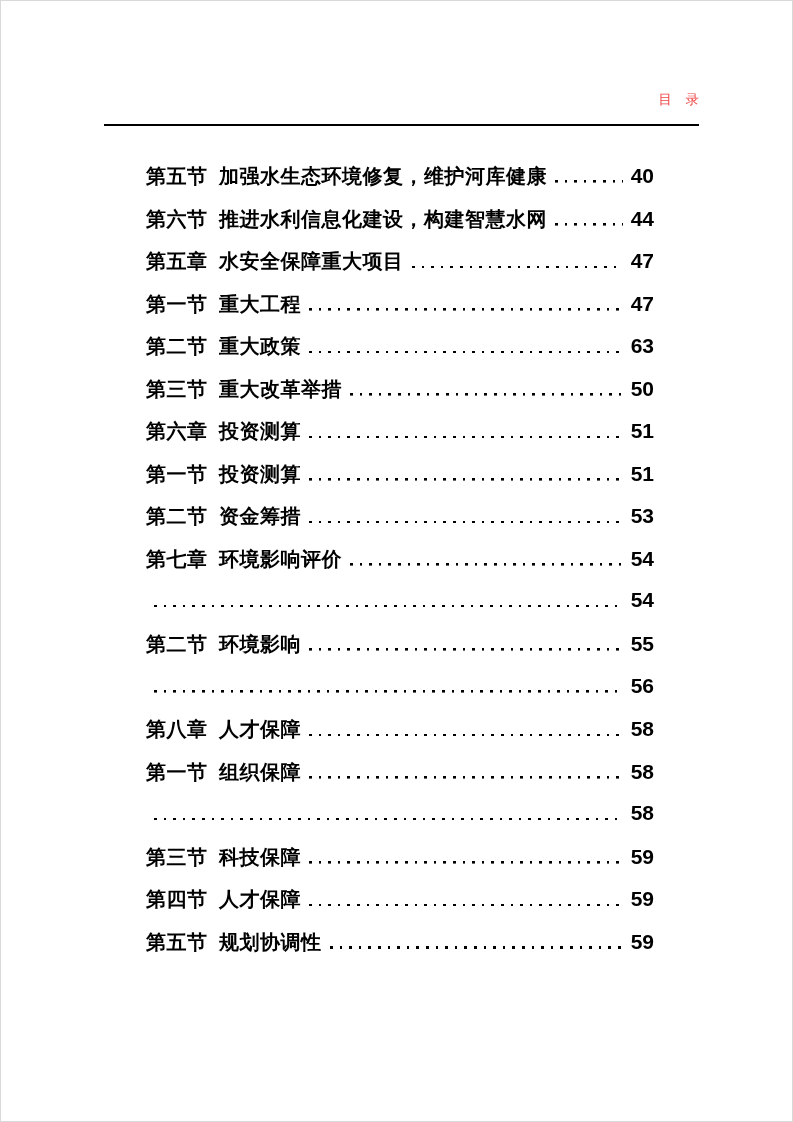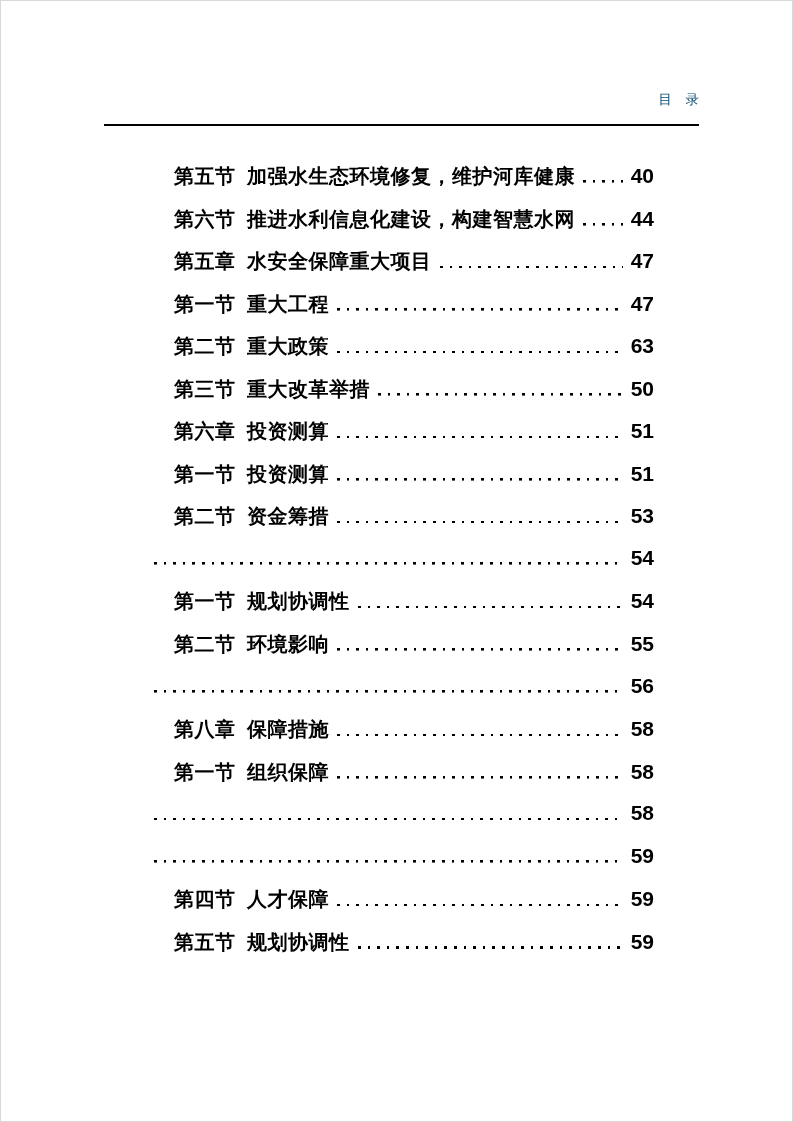--- a/index.html
+++ b/index.html
@@ -14,21 +14,21 @@
     width: 793px; height: 1122px;
     background: #ffffff;
     border: 1px solid #d9d9d9;
     overflow: hidden;
   }
   .header {
     position: absolute;
     top: 90px; left: 103px; width: 595px;
     text-align: right;
     font-size: 13.5px;
-    color: #0c4a6e;
+    color: #ef4444;
     font-family: "Liberation Serif", serif;
   }
   .rule {
     position: absolute;
     top: 123px; left: 103px; width: 595px;
     height: 2px;
     background: #000000;
   }
   .toc {
     position: absolute;
@@ -40,21 +40,20 @@
     height: 42.55px;
     padding-top: 12px;
   }
   .toc-label {
     font-size: 20px;
     font-weight: bold;
     white-space: nowrap;
     word-spacing: 6px;
     font-family: "Liberation Serif", serif;
     letter-spacing: 0.5px;
-    margin-left: 28px;
   }
   .toc-dots {
     flex: 1;
     height: 2.6px;
     margin: 0 8px 0 8px;
     background-image: repeating-linear-gradient(to right, #000 0 2.6px, transparent 2.6px 9.6px);
     background-position: left bottom;
     background-repeat: repeat-x;
   }
   .toc-page {
@@ -121,59 +120,60 @@
     <span class="toc-page">51</span>
   </div>
 
   <div class="toc-row">
     <span class="toc-label">第二节 资金筹措</span>
     <span class="toc-dots"></span>
     <span class="toc-page">53</span>
   </div>
 
   <div class="toc-row">
+    <span class="toc-label">第七章 环境影响评价</span>
     <span class="toc-dots"></span>
     <span class="toc-page">54</span>
   </div>
 
   <div class="toc-row">
-    <span class="toc-label">第一节 规划协调性</span>
     <span class="toc-dots"></span>
     <span class="toc-page">54</span>
   </div>
 
   <div class="toc-row">
     <span class="toc-label">第二节 环境影响</span>
     <span class="toc-dots"></span>
     <span class="toc-page">55</span>
   </div>
 
   <div class="toc-row">
     <span class="toc-dots"></span>
     <span class="toc-page">56</span>
   </div>
 
   <div class="toc-row">
-    <span class="toc-label">第八章 保障措施</span>
+    <span class="toc-label">第八章 人才保障</span>
     <span class="toc-dots"></span>
     <span class="toc-page">58</span>
   </div>
 
   <div class="toc-row">
     <span class="toc-label">第一节 组织保障</span>
     <span class="toc-dots"></span>
     <span class="toc-page">58</span>
   </div>
 
   <div class="toc-row">
     <span class="toc-dots"></span>
     <span class="toc-page">58</span>
   </div>
 
   <div class="toc-row">
+    <span class="toc-label">第三节 科技保障</span>
     <span class="toc-dots"></span>
     <span class="toc-page">59</span>
   </div>
 
   <div class="toc-row">
     <span class="toc-label">第四节 人才保障</span>
     <span class="toc-dots"></span>
     <span class="toc-page">59</span>
   </div>
 

